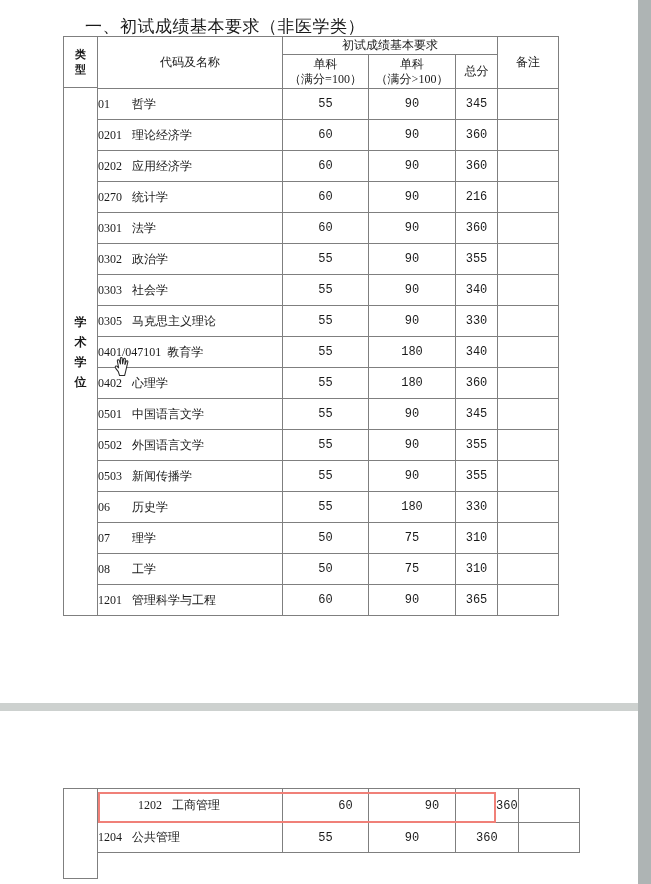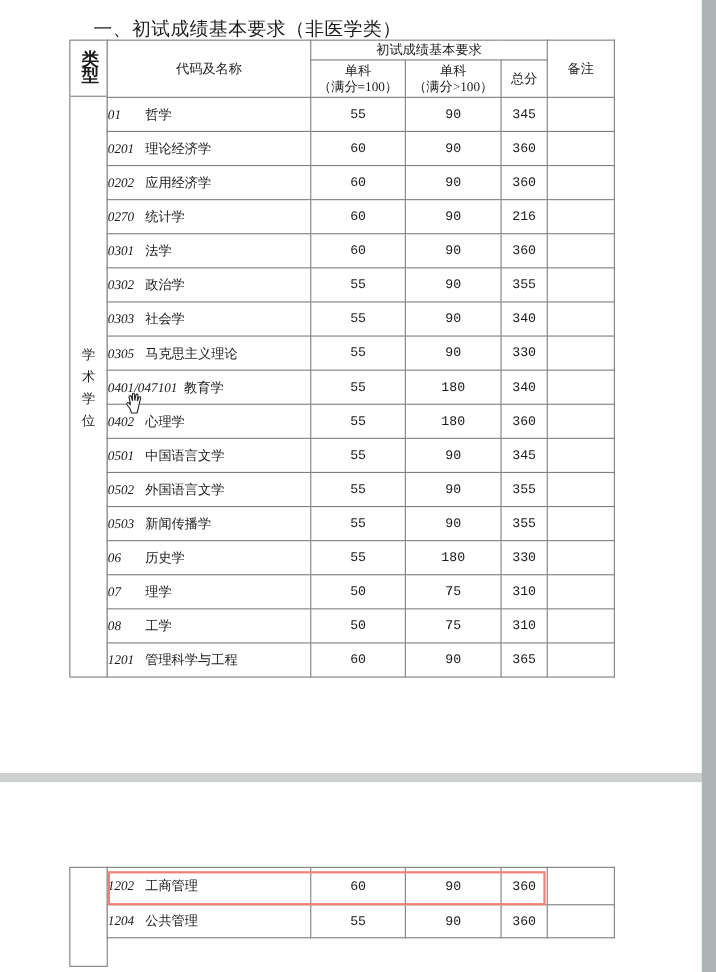--- a/index.html
+++ b/index.html
@@ -20,38 +20,38 @@
   .page{position:absolute;left:0;width:638px;background:var(--page-background);}
   #page1{top:0;height:703px;}
   #page-gap{position:absolute;top:703px;left:0;width:638px;height:8px;background:var(--page-gap);}
   #page2{top:711px;height:173px;}
 
   .doc-title{position:absolute;left:85px;top:15px;font-size:17px;letter-spacing:.5px;white-space:nowrap;}
 
   .type-col{position:absolute;box-sizing:border-box;border:1px solid var(--table-border);background:#fff;}
   #type-col-1{left:63px;top:36px;width:35px;height:580px;}
   #type-col-2{left:63px;top:788px;width:35px;height:91px;}
-  .type-head{height:50px;border-bottom:1px solid var(--table-border);display:flex;align-items:center;justify-content:center;font-weight:bold;font-size:16px;}
+  .type-head{height:50px;border-bottom:1px solid var(--table-border);display:flex;align-items:center;justify-content:center;font-weight:bold;font-size:11px;}
   .type-body{height:calc(100% - 51px);display:flex;align-items:center;justify-content:center;}
   .vert{width:13px;line-height:15px;word-break:break-all;text-align:center;}
-  .vert2{width:13px;line-height:20px;word-break:break-all;text-align:center;font-size:12px;font-weight:normal;}
+  .vert2{width:13px;line-height:20px;word-break:break-all;text-align:center;font-size:12px;font-weight:bold;}
 
   table.score-table{position:absolute;border-collapse:collapse;table-layout:fixed;font-size:12px;background:#fff;}
   #table1{left:97px;top:36px;}
   #table2{left:97px;top:788px;}
   .score-table td{border:1px solid var(--table-border);padding:0;vertical-align:middle;overflow:hidden;}
   .th{text-align:center;font-weight:normal;}
   #table1 tr.h1 td{height:16px;}
   #table1 tr.h2 td{height:33px;line-height:1.25;}
   #table1 tbody td{height:30px;}
-  #table2 tbody tr:nth-of-type(1) td{height:33px;}
+  #table2 tbody tr:nth-of-type(1) td{height:33px;padding-left:40px;}
   #table2 tbody tr:nth-of-type(2) td{height:29px;}
   #table2 tbody tr:nth-of-type(3) td{height:26px;}
   .cell-code-name{text-align:left;padding-left:9px;}
-  .code{display:inline-block;min-width:28px;font-style:italic;}
+  .code{display:inline-block;min-width:28px;}
   .nm{margin-left:6px;margin-top:26px;}
   .num{text-align:center;font-family:Liberation Mono, monospace;}
 
   #highlight-box{position:absolute;left:98px;top:792px;width:394px;height:27px;border:2px solid var(--highlight-border);pointer-events:none;}
 
   #hand-cursor{position:absolute;left:111px;top:353px;width:21px;height:24px;}
 </style>
 </head>
 <body>
 

